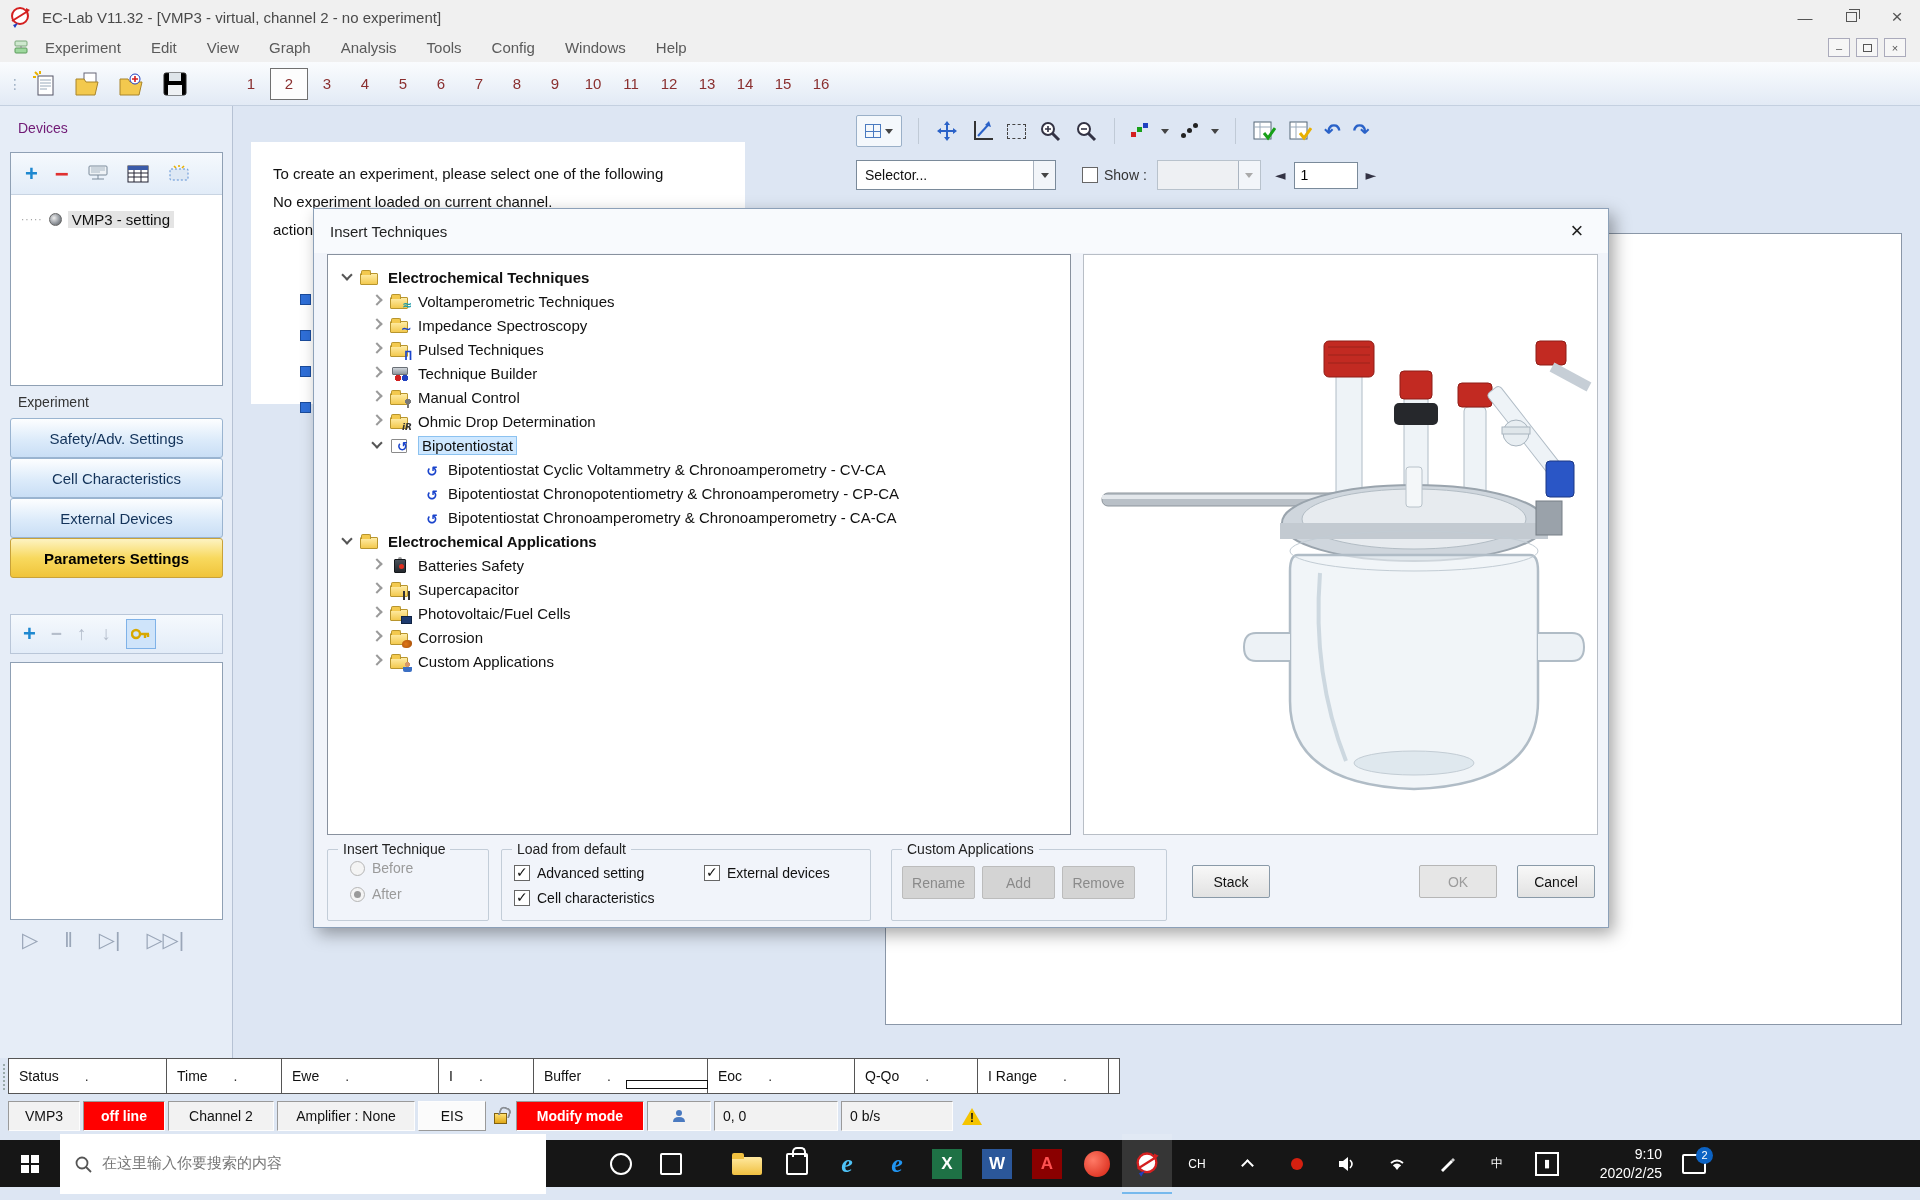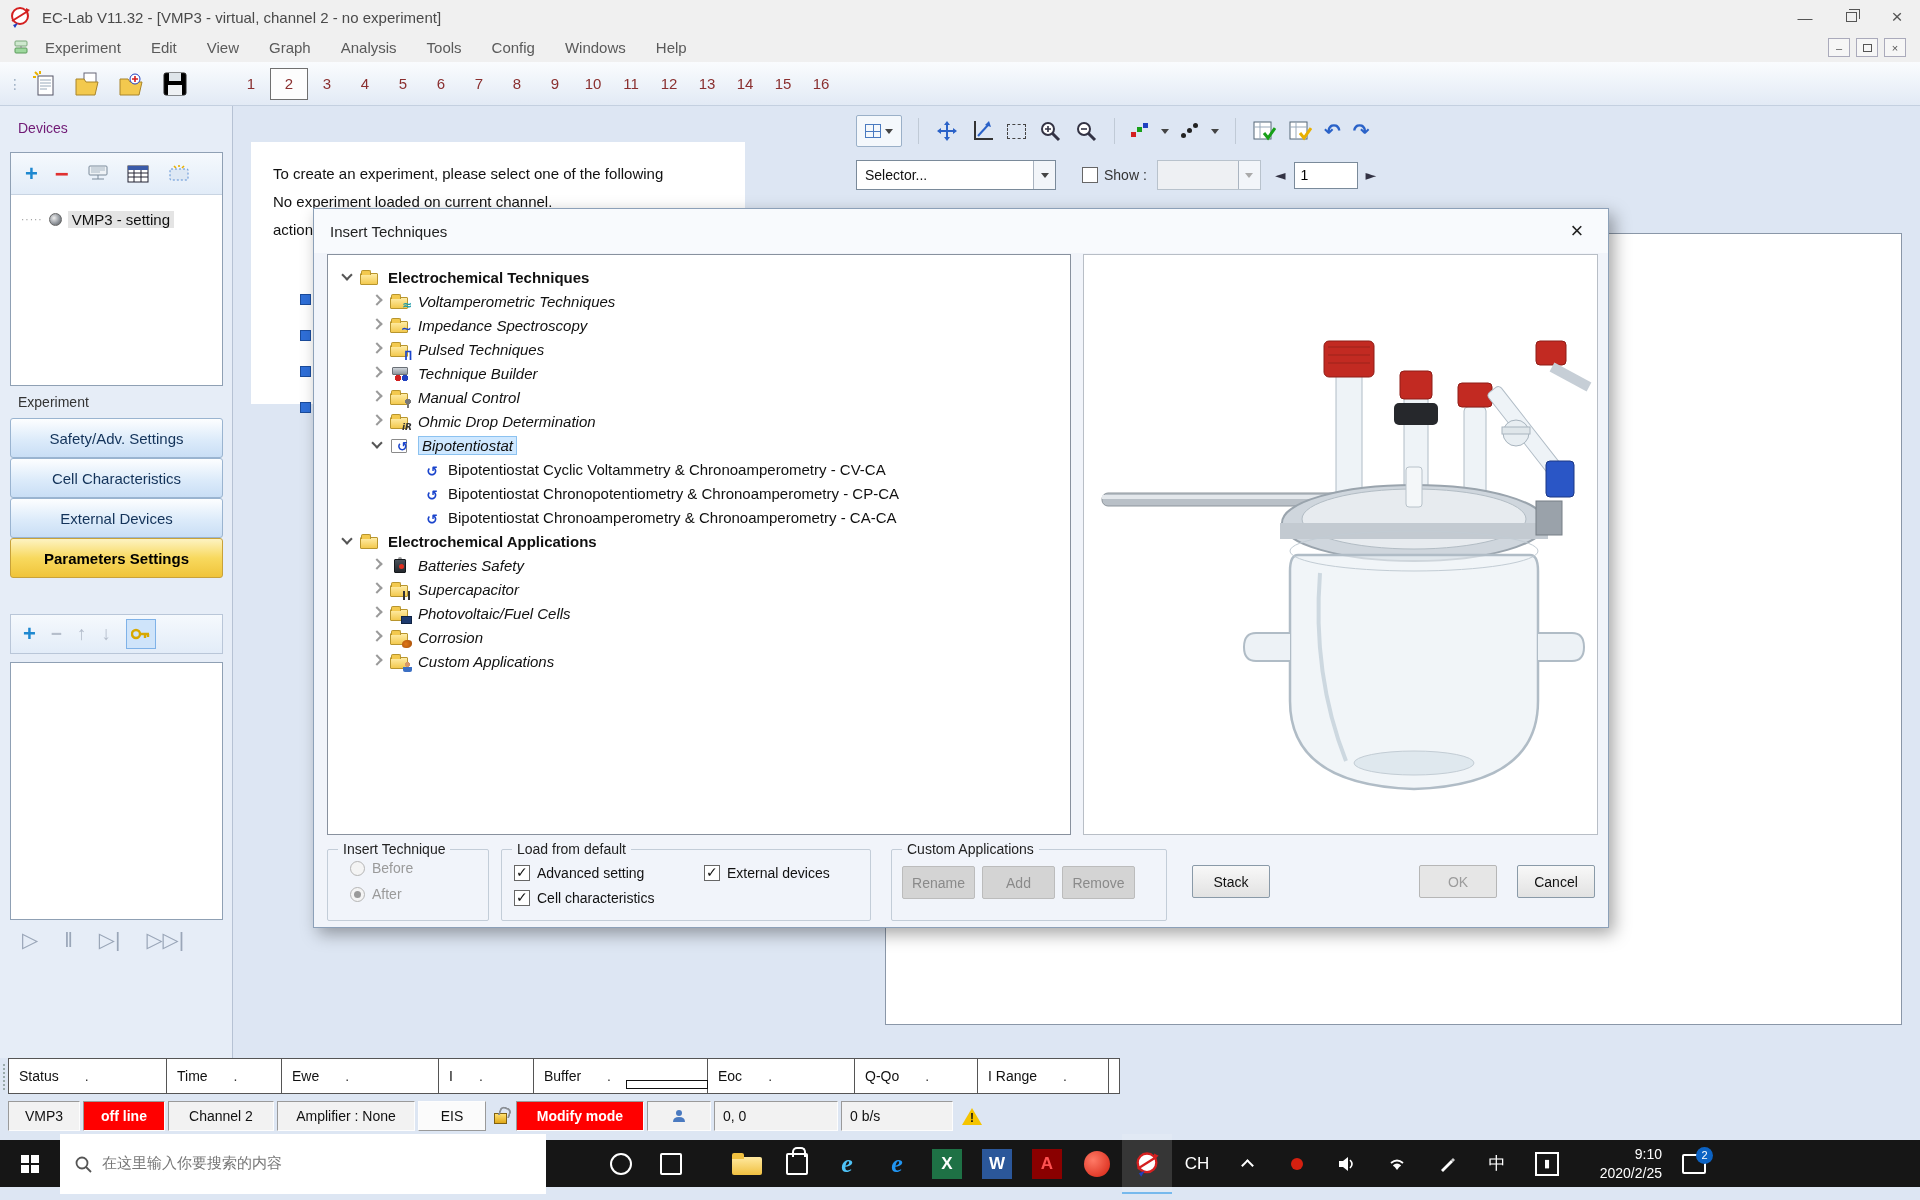--- a/index.html
+++ b/index.html
@@ -82,21 +82,21 @@
   
   .dialog{position:absolute;left:313px;top:208px;width:1296px;height:720px;background:#f1f4fa;border:1px solid #8ca0b8;box-shadow:5px 6px 16px rgba(0,0,0,.35);z-index:50;}
   .dlg-title{height:44px;background:#f8fafd;display:flex;align-items:center;justify-content:space-between;padding:0 16px;}
   .dlg-title-text{font-size:15px;color:#222;}
   .dlg-close{font-size:22px;color:#222;width:30px;text-align:center;}
   .tree-panel{position:absolute;left:13px;top:45px;width:744px;height:581px;background:#fff;border:1px solid #88919e;overflow:hidden;padding-top:10px;}
   .img-panel{position:absolute;left:769px;top:45px;width:515px;height:581px;background:#fff;border:1px solid #b8bec6;}
   .trow{height:24px;display:flex;align-items:center;font-size:15px;color:#111;}
   .trow.bold .tlabel{font-weight:bold;font-size:15px;}
   .trow.lvl0{padding-left:12px;}
-  .trow.lvl1{padding-left:42px;font-style:italic;}
+  .trow.lvl1{padding-left:42px;}
   .trow.lvl2{padding-left:92px;}
   .chev{width:14px;height:10px;position:relative;flex:none;margin-right:6px;}
   .chev::before{content:"";position:absolute;left:3px;top:0px;width:6px;height:6px;border-right:2px solid #9a9a9a;border-bottom:2px solid #9a9a9a;transform:rotate(-45deg);}
   .trow.expanded .chev::before{transform:rotate(45deg);border-color:#555;top:-1px;}
   .ticon{width:20px;height:16px;position:relative;flex:none;margin-right:8px;}
   .ticon::before{content:"";position:absolute;left:0;right:2px;top:4px;bottom:0;background:linear-gradient(#ffeca6,#f3c94e);border:1px solid #b8952d;border-radius:1px;}
   .ticon::after{content:"";position:absolute;top:1px;left:1px;width:8px;height:4px;background:#f3c94e;border:1px solid #b8952d;border-bottom:none;border-radius:2px 2px 0 0;}
   .deco{position:absolute;right:-2px;bottom:-3px;font:700 9px "DejaVu Sans",sans-serif;z-index:2;}
   .trow[data-icon="folder-wave"] .deco::before{content:"\2248";color:#1a9ba8;font-size:12px;}
   .trow[data-icon="folder-impedance"] .deco::before{content:"\223C";color:#1a44cc;font-size:13px;}
@@ -164,21 +164,21 @@
   .searchbox{width:486px;height:60px;background:#fff;display:flex;align-items:center;gap:10px;padding-left:14px;}
   .search-text{font-size:15px;color:#777;}
   .tb-icon{width:50px;height:60px;display:flex;align-items:center;justify-content:center;flex:none;}
   .tb-icon.active{background:rgba(255,255,255,.14);box-shadow:inset 0 -2px 0 #76b9ed;}
   .lettersq{width:30px;height:30px;display:flex;align-items:center;justify-content:center;font-weight:bold;color:#fff;font-size:17px;}
   .tb-folder{width:30px;height:22px;position:relative;}
   .tb-folder::before{content:"";position:absolute;inset:4px 0 0 0;background:linear-gradient(#ffe9a0,#f0c040);border-radius:2px;}
   .tb-folder::after{content:"";position:absolute;left:0;top:0;width:12px;height:6px;background:#f0c040;border-radius:2px 2px 0 0;}
   .bag{width:22px;height:22px;border:2px solid #fff;border-radius:2px;position:relative;}
   .bag::before{content:"";position:absolute;left:4px;top:-8px;width:10px;height:8px;border:2px solid #fff;border-bottom:none;border-radius:5px 5px 0 0;}
-  .tray-text{color:#fff;font-size:17px;}
+  .tray-text{color:#fff;font-size:12px;}
   .chev-up{width:9px;height:9px;border-left:2px solid #fff;border-top:2px solid #fff;transform:rotate(45deg);margin-top:4px;}
   .clock{color:#fff;font-size:14px;text-align:right;line-height:1.35;width:90px;}
   .action-icon{width:24px;height:20px;border:2px solid #fff;border-radius:2px;position:relative;}
   .badge{position:absolute;right:-9px;top:-9px;width:17px;height:17px;border-radius:50%;background:#0c63c4;color:#fff;font-size:11px;display:flex;align-items:center;justify-content:center;}
   .ime-box{width:24px;height:24px;border:2px solid #fff;display:flex;align-items:center;justify-content:center;color:#fff;font-size:11px;}
 </style>
 </head>
 <body>
 
 <div id="screen">

